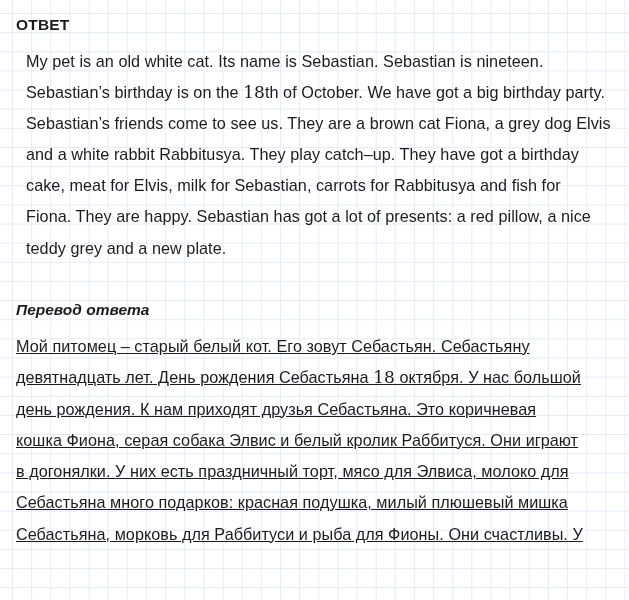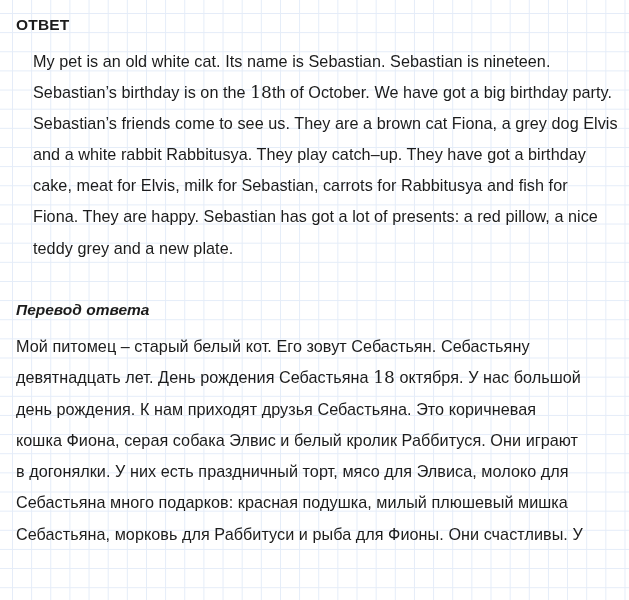--- a/index.html
+++ b/index.html
@@ -31,26 +31,27 @@
       top: 16px;
       left: 0;
       font-size: 15.5px;
       font-weight: bold;
       letter-spacing: 0.2px;
       white-space: nowrap;
     }
     .para-en {
       position: absolute;
       top: 46px;
-      left: 17px;
+      left: 10px;
     }
     .para-ru {
       position: absolute;
       top: 331px;
       left: 0;
+      text-decoration: underline;
     }
     .line {
       display: block;
       height: 31.1px;
       line-height: 31.1px;
       font-size: 16.2px;
       white-space: nowrap;
       letter-spacing: 0.05px;
     }
     .para-ru .line {

